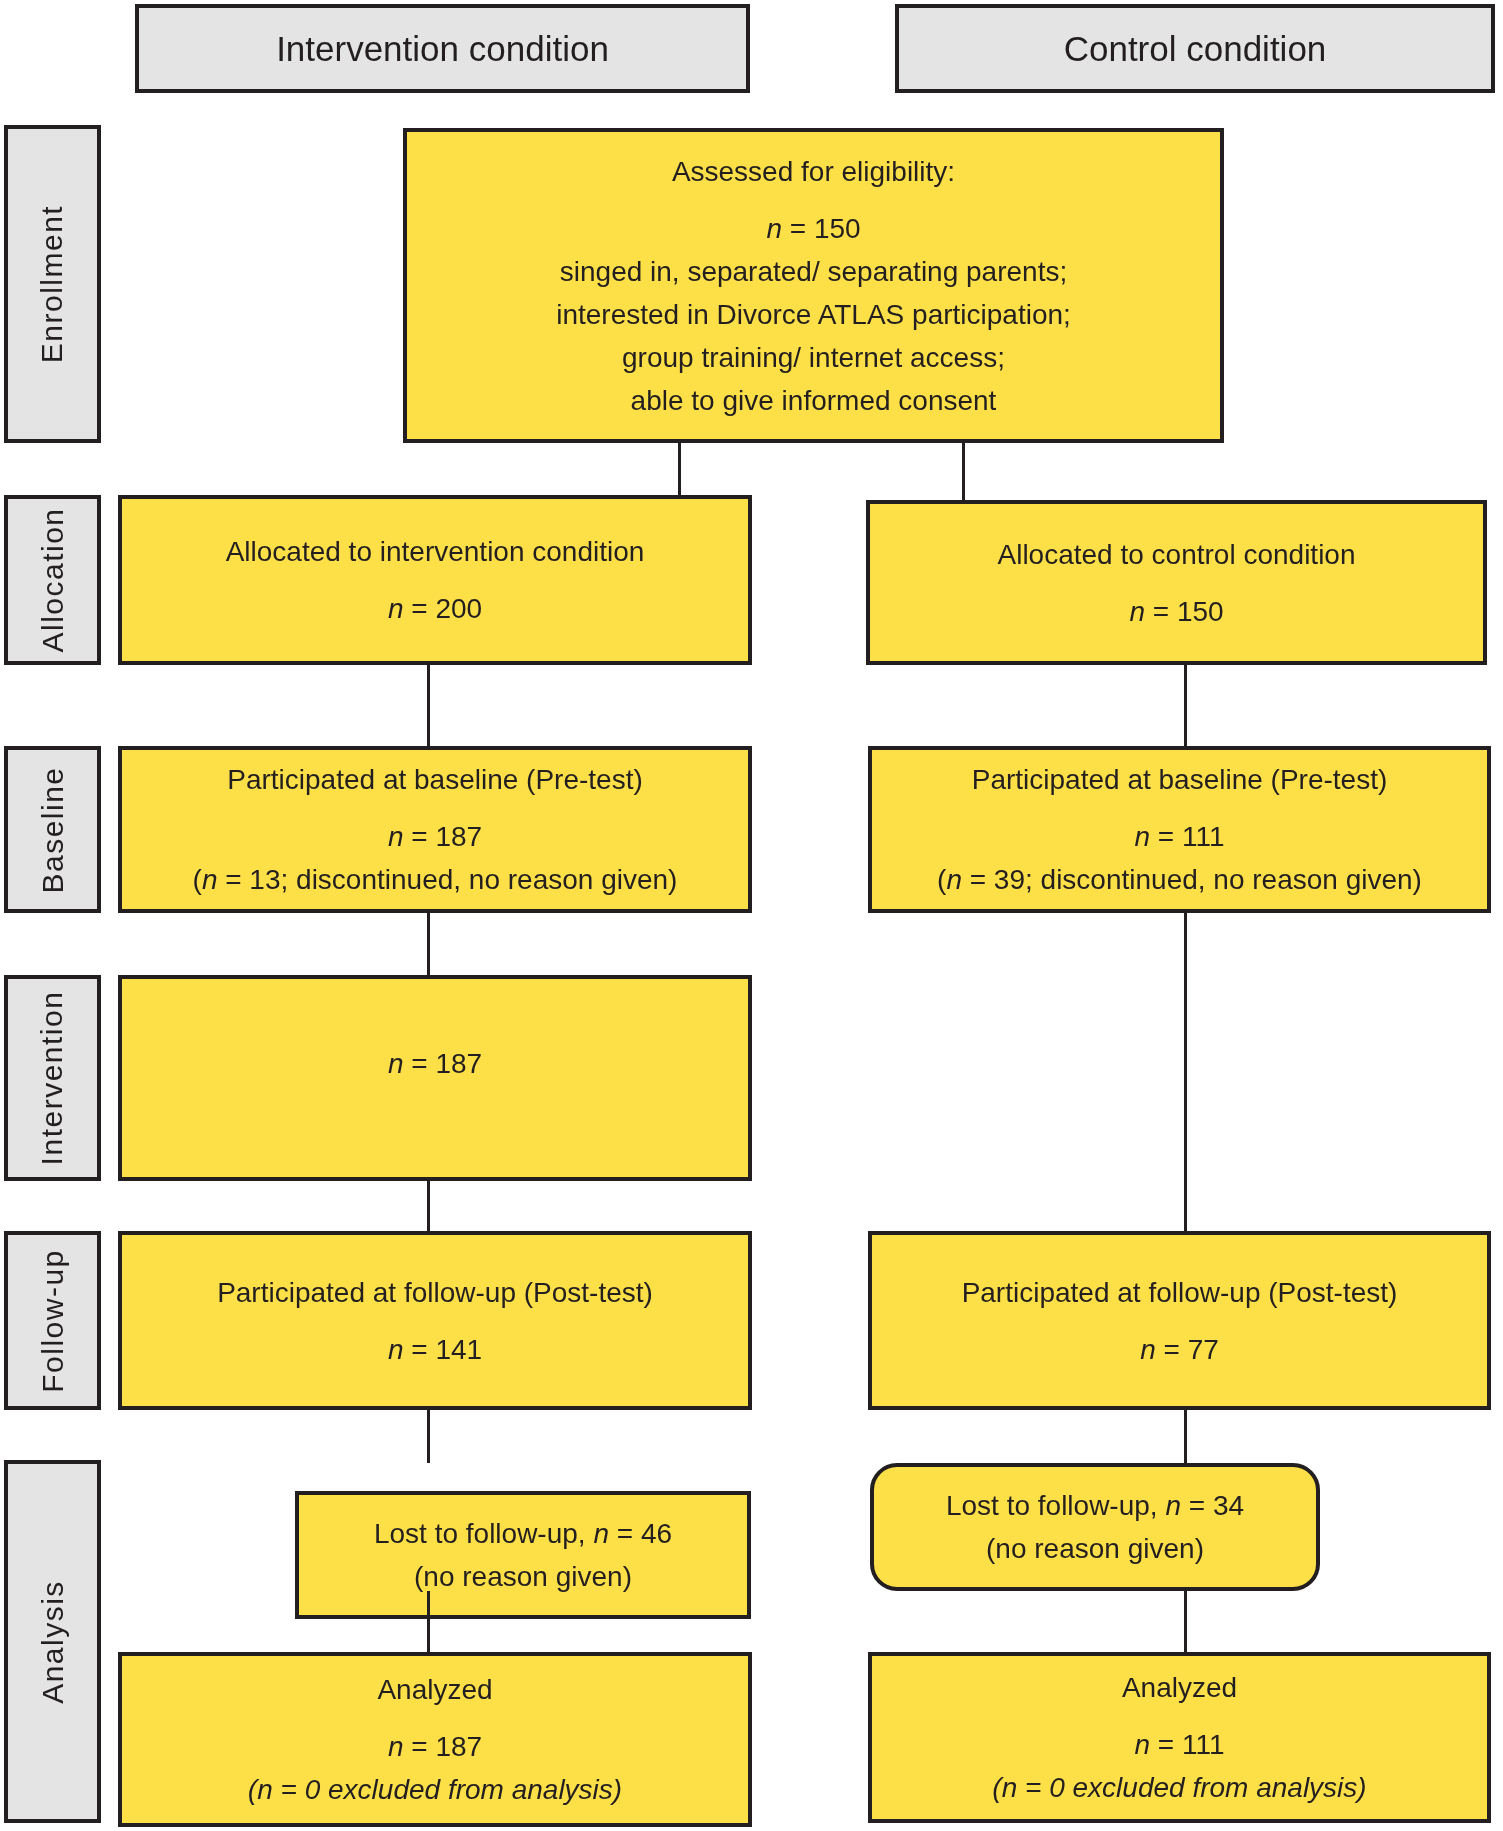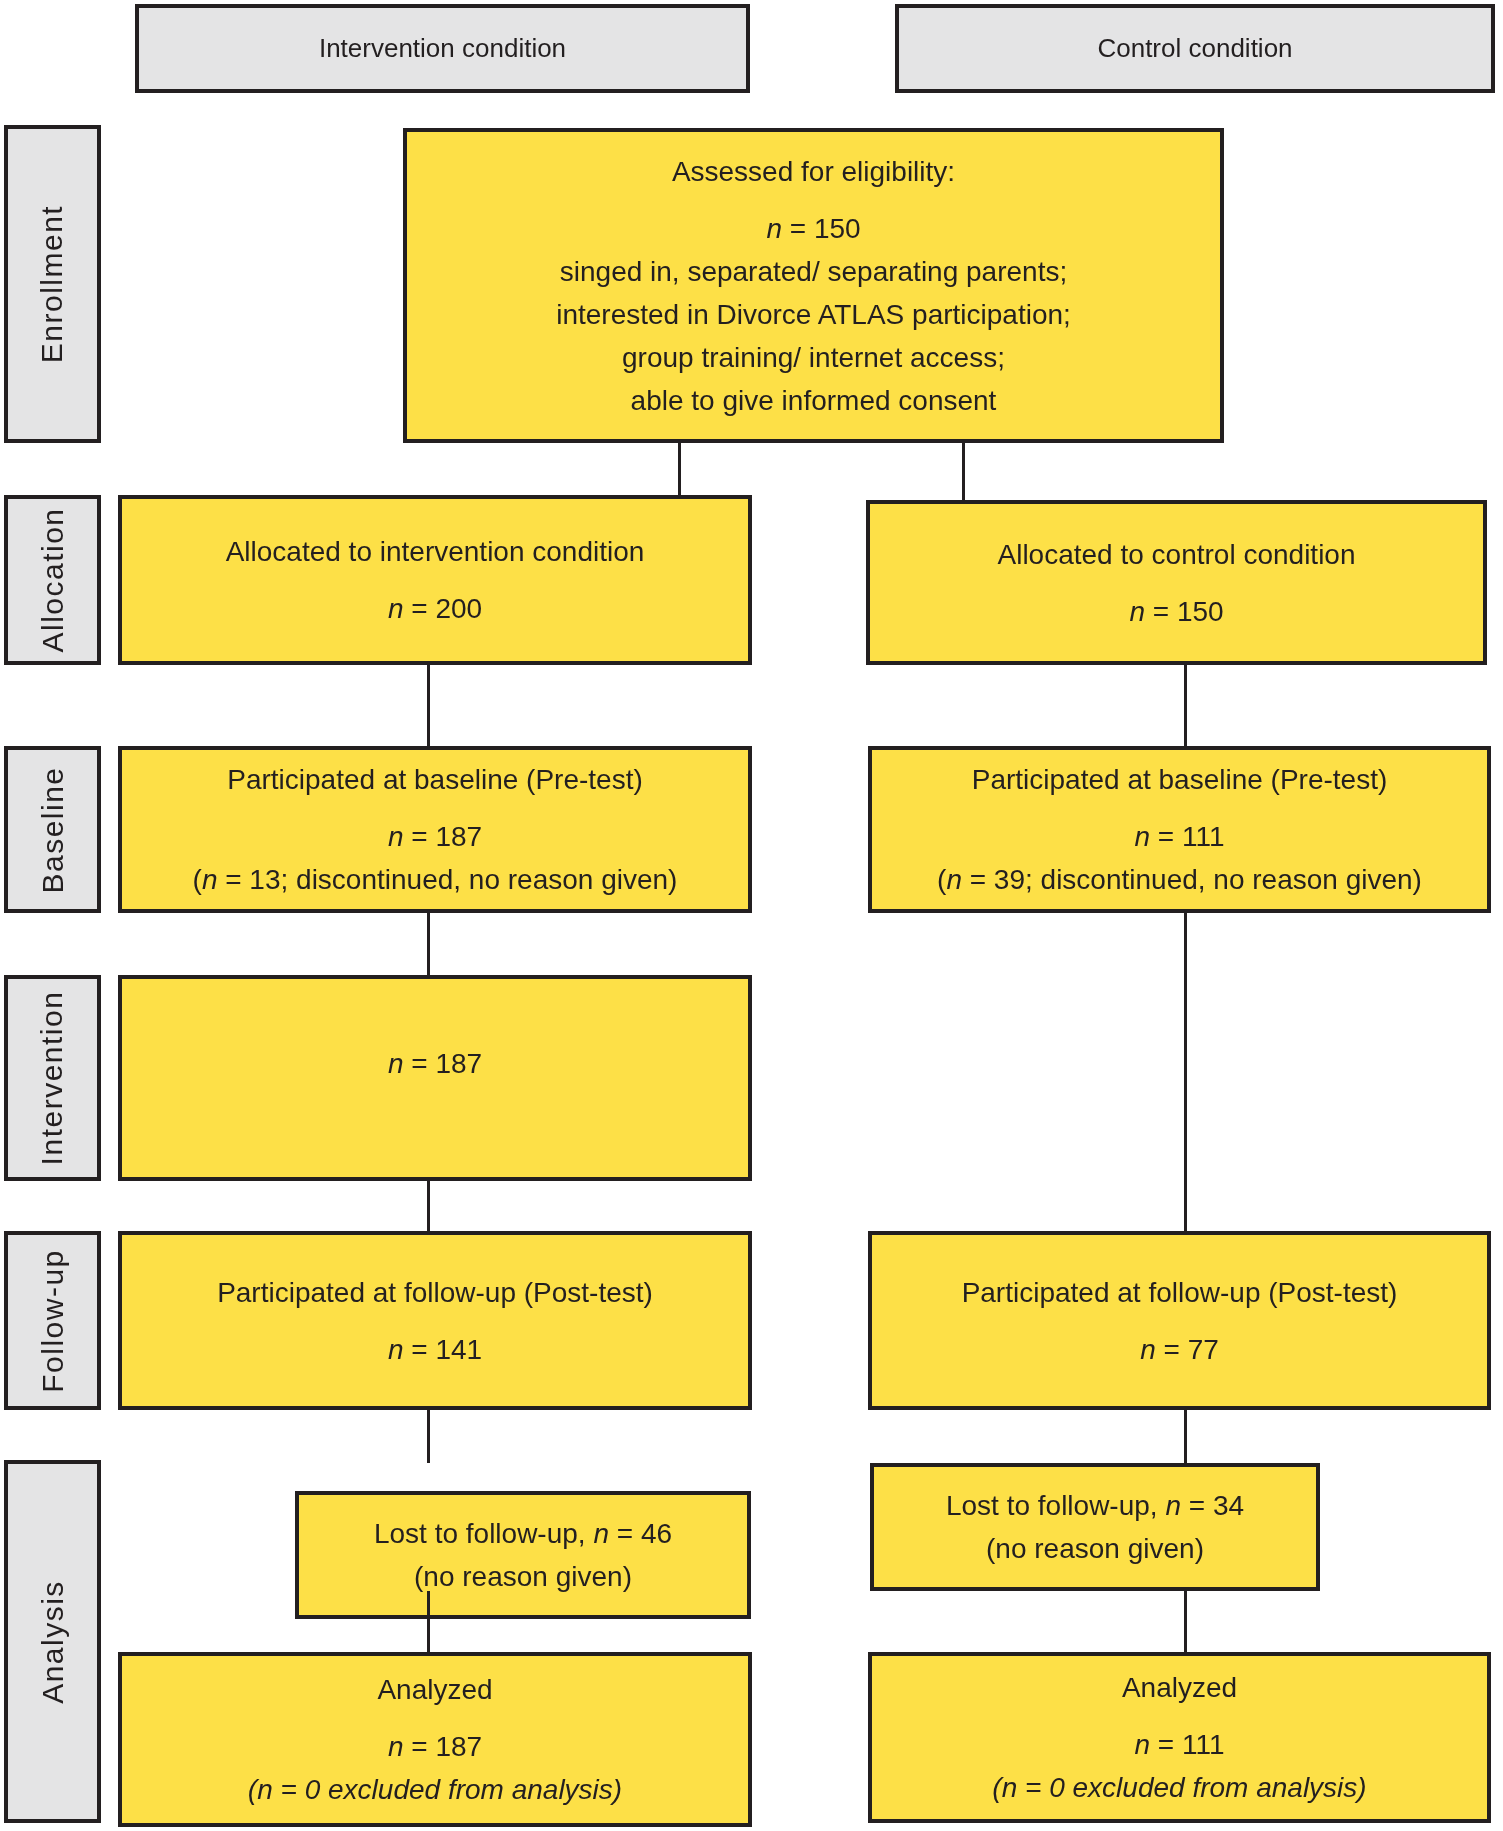--- a/index.html
+++ b/index.html
@@ -2,21 +2,21 @@
 <html><head>
 <meta charset="utf-8">
 <style>
   html,body{margin:0;padding:0;background:#ffffff;}
   .canvas{
     position:relative;width:1503px;height:1831px;background:#ffffff;
     font-family:"Liberation Sans",sans-serif;color:#231f20;overflow:hidden;
   }
   .node{position:absolute;box-sizing:border-box;border:4px solid #231f20;}
   .hdr{background:#e4e4e5;display:flex;align-items:center;justify-content:center;
-       font-size:26px;}
+       font-size:35px;}
   .side{background:#e4e4e5;display:flex;align-items:center;justify-content:center;}
   .side .vtext{transform:rotate(-90deg);white-space:nowrap;font-size:30px;
        letter-spacing:1.5px;font-weight:500;}
   .flowbox{background:#fde047;text-align:center;font-size:28px;}
   .flowbox .line{line-height:43px;white-space:nowrap;}
   .flowbox .line.gap{margin-top:14px;}
   .it{font-style:italic;}
   .connector{position:absolute;width:3px;background:#231f20;}
 </style>
 </head>
@@ -84,21 +84,21 @@
       <div class="line gap"><span class="it">n</span><span> = 141</span></div>
     </div>
     <div class="node flowbox" style="left: 868px; top: 1231px; width: 623px; height: 179px; padding-top: 36px;">
       <div class="line"><span>Participated at follow-up (Post-test)</span></div>
       <div class="line gap"><span class="it">n</span><span> = 77</span></div>
     </div>
     <div class="node flowbox" style="left: 295px; top: 1463px; width: 456px; height: 128px; padding-top: 17px; margin-top: 28px;">
       <div class="line"><span>Lost to follow-up, </span><span class="it">n</span><span> = 46</span></div>
       <div class="line"><span>(no reason given)</span></div>
     </div>
-    <div class="node flowbox" style="left: 870px; top: 1463px; width: 450px; height: 128px; padding-top: 17px;">
+    <div class="node flowbox" style="left: 870px; top: 1463px; width: 450px; height: 128px; padding-top: 17px; border-radius: 27px;">
       <div class="line"><span>Lost to follow-up, </span><span class="it">n</span><span> = 34</span></div>
       <div class="line"><span>(no reason given)</span></div>
     </div>
     <div class="node flowbox" style="left: 118px; top: 1652px; width: 634px; height: 175px; padding-top: 12px;">
       <div class="line"><span>Analyzed</span></div>
       <div class="line gap"><span class="it">n</span><span> = 187</span></div>
       <div class="line"><span class="it">(n = 0 excluded from analysis)</span></div>
     </div>
     <div class="node flowbox" style="left: 868px; top: 1652px; width: 623px; height: 171px; padding-top: 10px;">
       <div class="line"><span>Analyzed</span></div>

